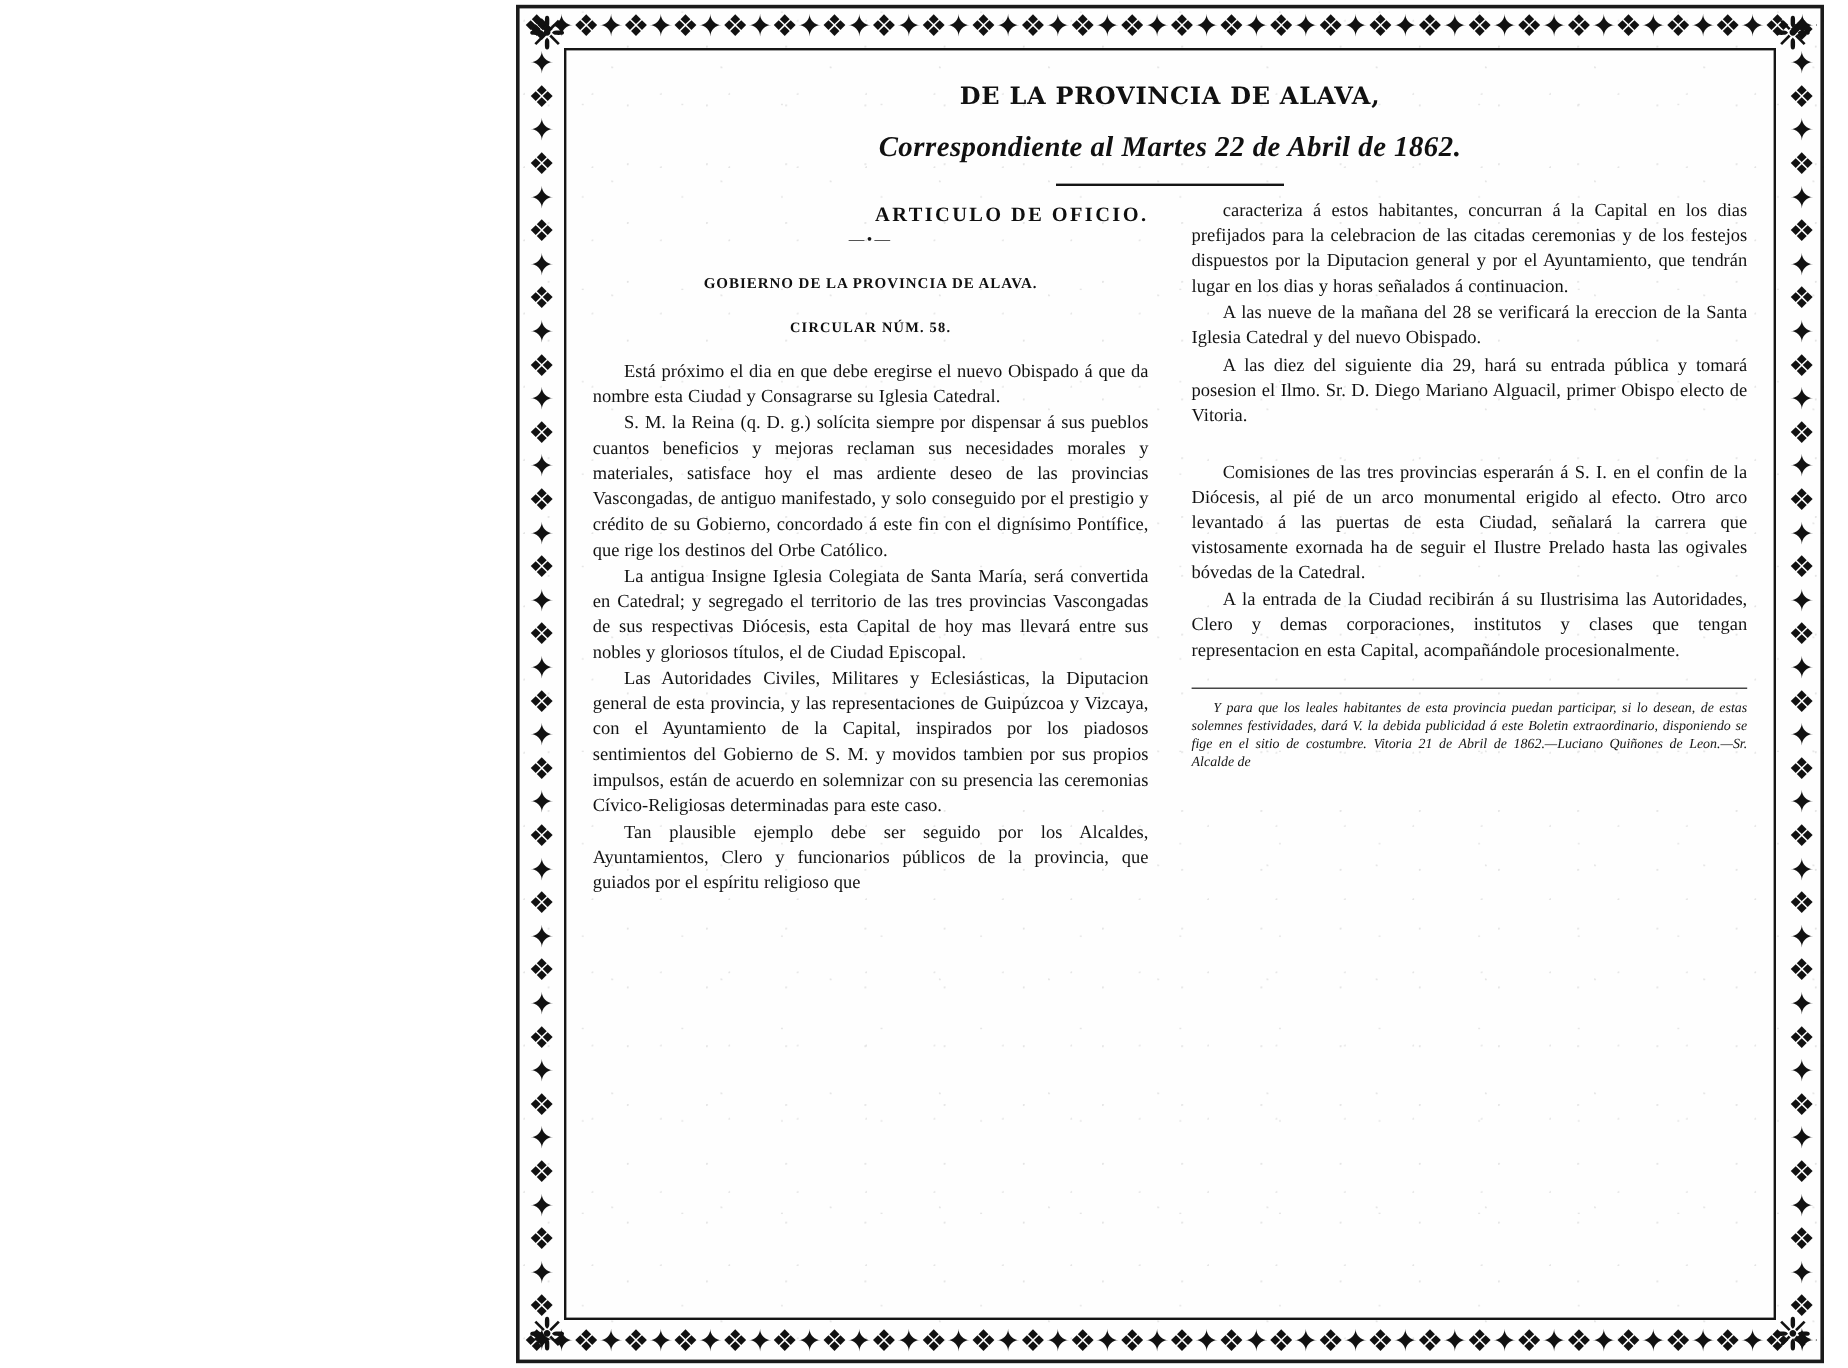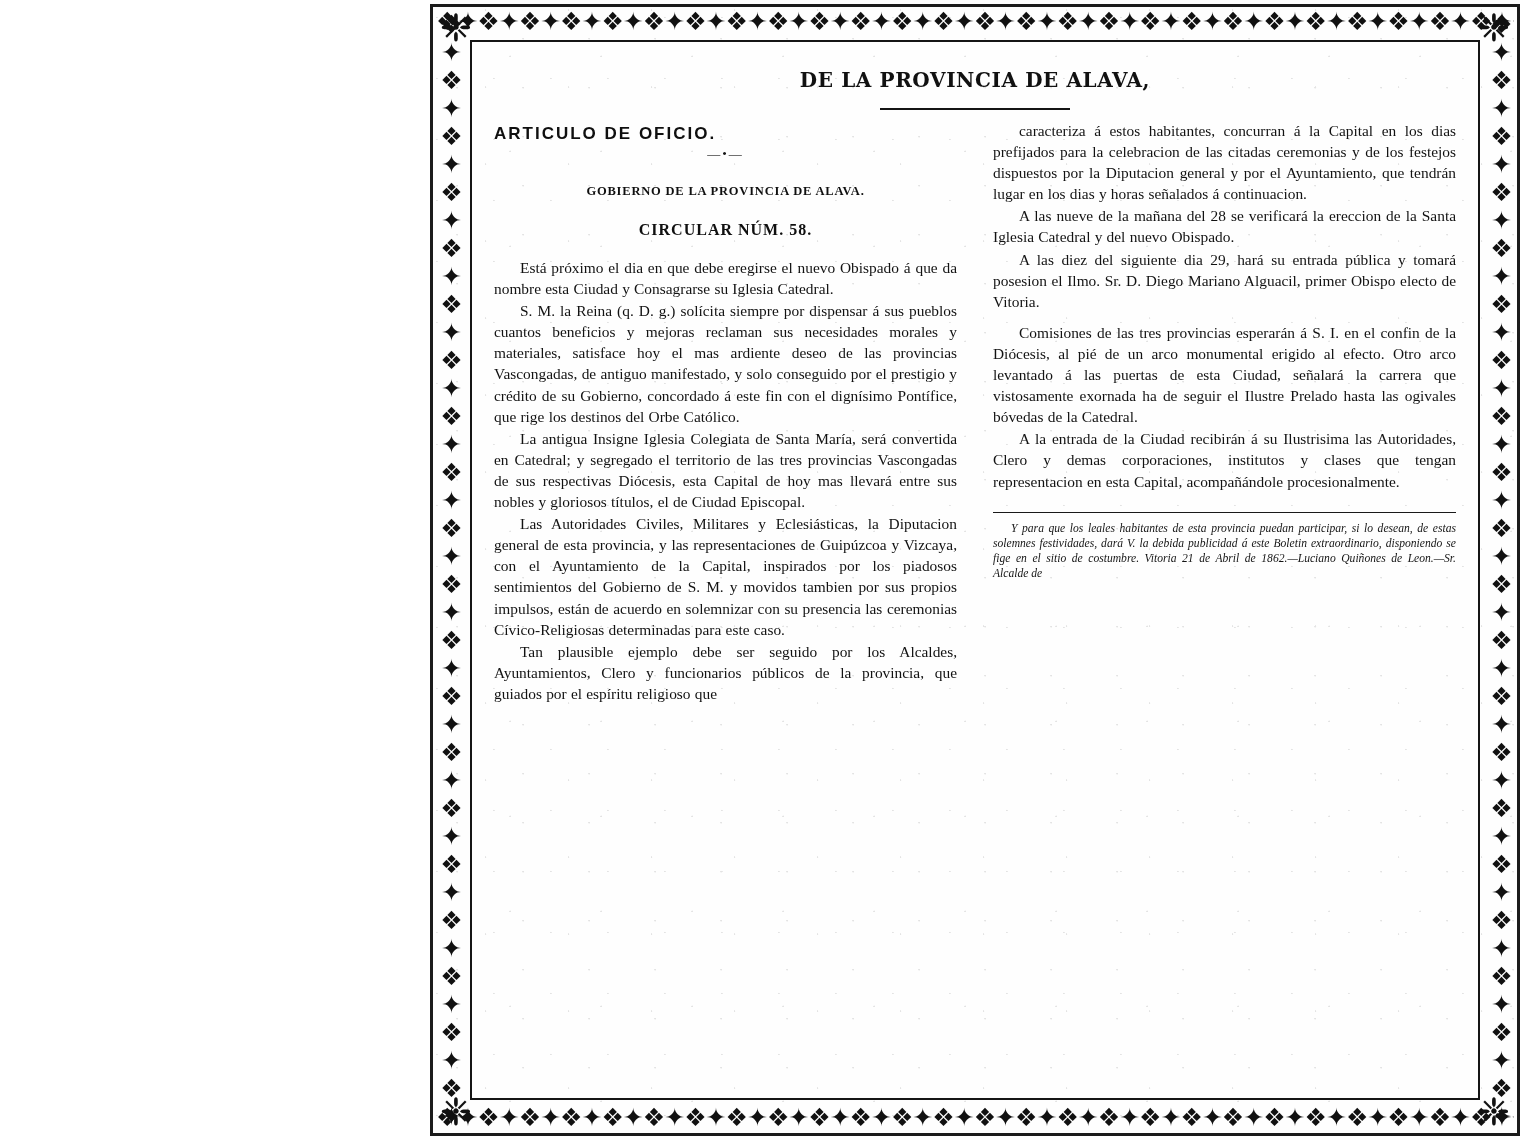--- a/index.html
+++ b/index.html
@@ -150,22 +150,22 @@
     margin-top: 6px;
   }
   .col {
     width: 50%;
     box-sizing: border-box;
   }
   .col-left  { padding-right: 18px; border-right: 0; }
   .col-right { padding-left: 18px; }
 
   .sec-head {
-    text-align: left;
-    font-family: Liberation Sans, sans-serif;
+    text-align: right;
+    font-family: Liberation Serif, serif;
     font-weight: bold;
     font-size: 17px;
     letter-spacing: 2px;
     color: #0f0f0f;
     margin-top: 4px;
   }
   .sec-head-deco {
     text-align: center;
     font-size: 13px;
     letter-spacing: 2px;
@@ -178,37 +178,37 @@
     font-weight: bold;
     font-size: 12.5px;
     letter-spacing: 0.8px;
     color: #101010;
     margin-bottom: 22px;
   }
   .circ {
     text-align: center;
     font-family: "Liberation Serif", serif;
     font-weight: bold;
-    font-size: 16px;
+    font-size: 12px;
     letter-spacing: 1px;
     color: #101010;
     margin-bottom: 18px;
   }
 
   p.body {
     margin: 0 0 1px 0;
     text-indent: 26px;
     text-align: justify;
     font-family: Liberation Serif, serif;
     font-size: 15.4px;
     line-height: 1.37;
     color: #121212;
     word-spacing: 0.4px;
   }
-  p.gap { margin-top: 10px; }
+  p.gap { margin-top: 26px; }
 
   .footnote {
     margin-top: 20px;
     padding-top: 8px;
     border-top: 1px solid #1a1a1a;
     font-family: "Liberation Serif", serif;
     font-style: italic;
     font-size: 11.6px;
     line-height: 1.32;
     text-align: justify;
@@ -248,20 +248,21 @@
     <div class="corner tr">❈</div>
     <div class="corner bl">❈</div>
     <div class="corner br">❈</div>
 
     <div class="inner-rule"></div>
 
     <div class="content">
 
       <div class="masthead">
         <div class="mast-sub">DE LA PROVINCIA DE ALAVA,</div>
+        <div class="mast-date">Correspondiente al Martes 22 de Abril de 1862.</div>
         <div class="mast-rule"></div>
       </div>
 
       <div class="cols">
 
         <div class="col col-left">
           <div class="sec-head">ARTICULO DE OFICIO.</div>
           <div class="sec-head-deco">—•—</div>
           <div class="org">GOBIERNO DE LA PROVINCIA DE ALAVA.</div>
           <div class="circ">CIRCULAR NÚM. 58.</div>

